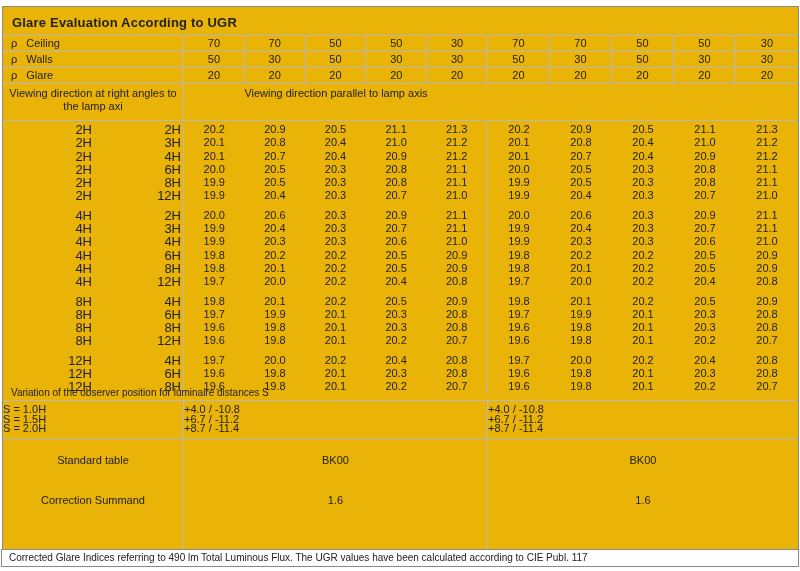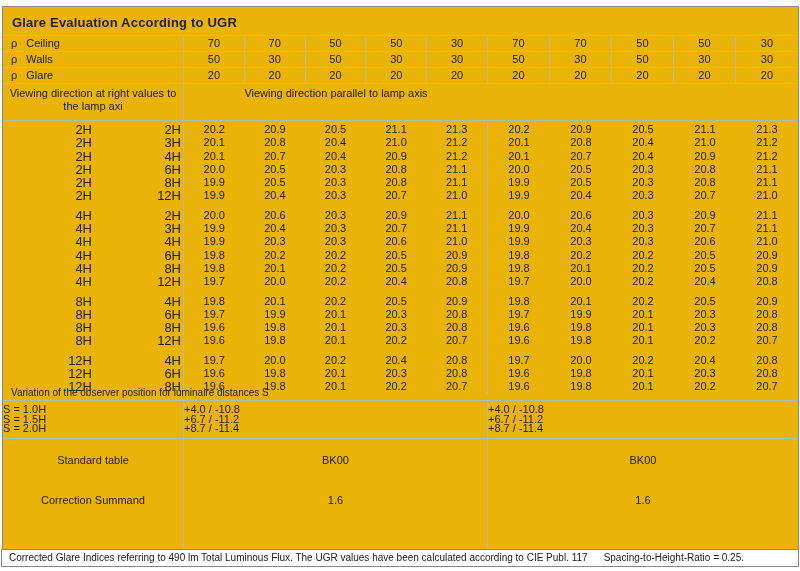--- a/index.html
+++ b/index.html
@@ -59,21 +59,21 @@
   
   .bottom-block { display:grid; grid-template-columns:181px 304px 310px; height:110px; font-size:11px; }
   .bcol { text-align:center; }
   .bcol.b { border-right:1px solid var(--border-inner,#b7b7ba); }
   .bcol .l1 { margin-top:15px; line-height:13px; }
   .bcol .l2 { margin-top:27px; line-height:13px; }
 
   
   .footer-bar { position:absolute; left:1px; right:1px; top:549px; height:18px;
     box-sizing:border-box; border:1px solid var(--border-outer,#8a8a8d); background:#fff;
-    font-size:10px; line-height:16px; padding-left:7px; display:flex; gap:16px; white-space:nowrap; }
+    font-size:10px; line-height:16px; padding-left:7px; display:flex; gap:16px; white-space:nowrap;flex-direction:column; }
 </style>
 </head>
 <body>
 
 <div class="page">
   <div class="report">
 
     <div class="title-row">Glare Evaluation According to UGR</div>
 
     <div id="rho-block">
@@ -121,21 +121,21 @@
           <div class="rho-val">20</div>
           <div class="rho-val">20</div>
           <div class="rho-val">20</div>
           <div class="rho-val">20</div>
           <div class="rho-val">20</div>
           <div class="rho-val">20</div>
         </div>
       </div>
 
     <div class="hdr-block">
-      <div class="hdr-sec first">Viewing direction at right values to the lamp axi</div>
+      <div class="hdr-sec first">Viewing direction at right angles to the lamp axi</div>
       <div class="hdr-sec">Viewing direction parallel to lamp axis</div>
     </div>
 
     <div class="data-block" id="data-block">
         <div class="d-row">
           <div class="d-left">
             <span class="d-x">2H</span>
             <span class="d-y">2H</span>
           </div>
           <div class="d-mid">

